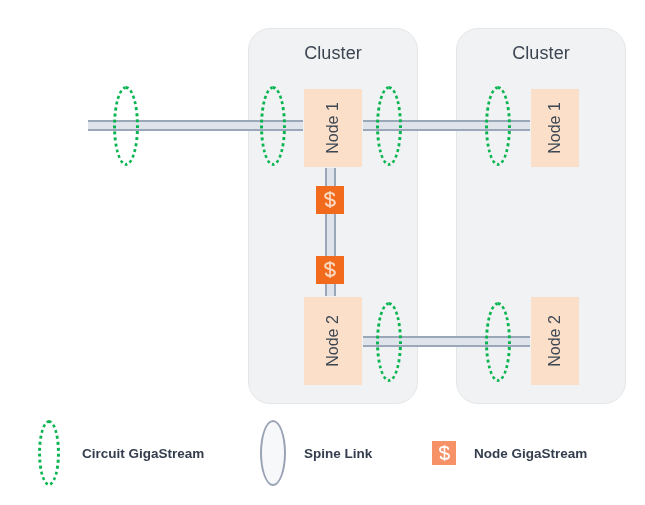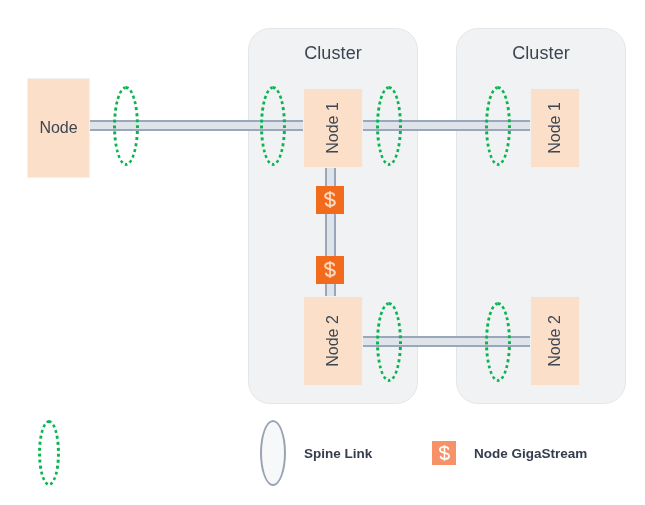--- a/index.html
+++ b/index.html
@@ -148,23 +148,20 @@
   </div>
 
   <div class="spine-h" style="left:88px; top:120px; width:218px;"></div>
 
   <div class="spine-h" style="left:358px; top:120px; width:172px;"></div>
 
   <div class="spine-h" style="left:358px; top:336px; width:172px;"></div>
 
   <div class="spine-v" style="left:325px; top:168px; height:128px;"></div>
 
-  <div class="node-box" style="left:27px; top:78px; width:63px; height:100px;">
-    <span class="node-label">Node</span>
-  </div>
 
   <div class="node-box" style="left:303px; top:88px; width:60px; height:80px;">
     <span class="node-label vertical">Node 1</span>
   </div>
 
   <div class="node-box" style="left:303px; top:296px; width:60px; height:90px;">
     <span class="node-label vertical">Node 2</span>
   </div>
 
   <div class="node-box" style="left:530px; top:88px; width:50px; height:80px;">
@@ -198,20 +195,21 @@
   <div class="stack-icon" style="left:316px; top:256px; width:28px; height:28px;">
     <svg width="18" height="18" viewBox="0 0 18 18" aria-hidden="true">
       <path d="M13 4.2 C13 2.6 10.8 2 8.6 2 C6 2 4.2 3.1 4.2 5 C4.2 7.1 6.3 7.7 9 8.3
                C11.7 8.9 13.8 9.5 13.8 11.6 C13.8 13.5 12 14.7 9.4 14.7 C7.2 14.7 5 14.1 5 12.5" fill="none" stroke="#fbd8c0" stroke-width="2.1" stroke-linecap="round"></path>
       <line x1="9" y1="0.8" x2="9" y2="16.2" stroke="#fbd8c0" stroke-width="1.7" stroke-linecap="round"></line>
     </svg>
   </div>
 
   <div class="legend-item" style="left:38px; top:420px;">
     <div class="legend-ellipse-dotted"></div>
+    <span class="legend-text" style="margin-left:22px;">Circuit GigaStream</span>
   </div>
 
   <div class="legend-item" style="left:260px; top:420px;">
     <div class="legend-ellipse-solid"></div>
     <span class="legend-text" style="margin-left:18px;">Spine Link</span>
   </div>
 
   <div class="legend-item" style="left:432px; top:441px;">
     <div class="legend-stack-icon">
       <svg width="17" height="17" viewBox="0 0 18 18" aria-hidden="true">

